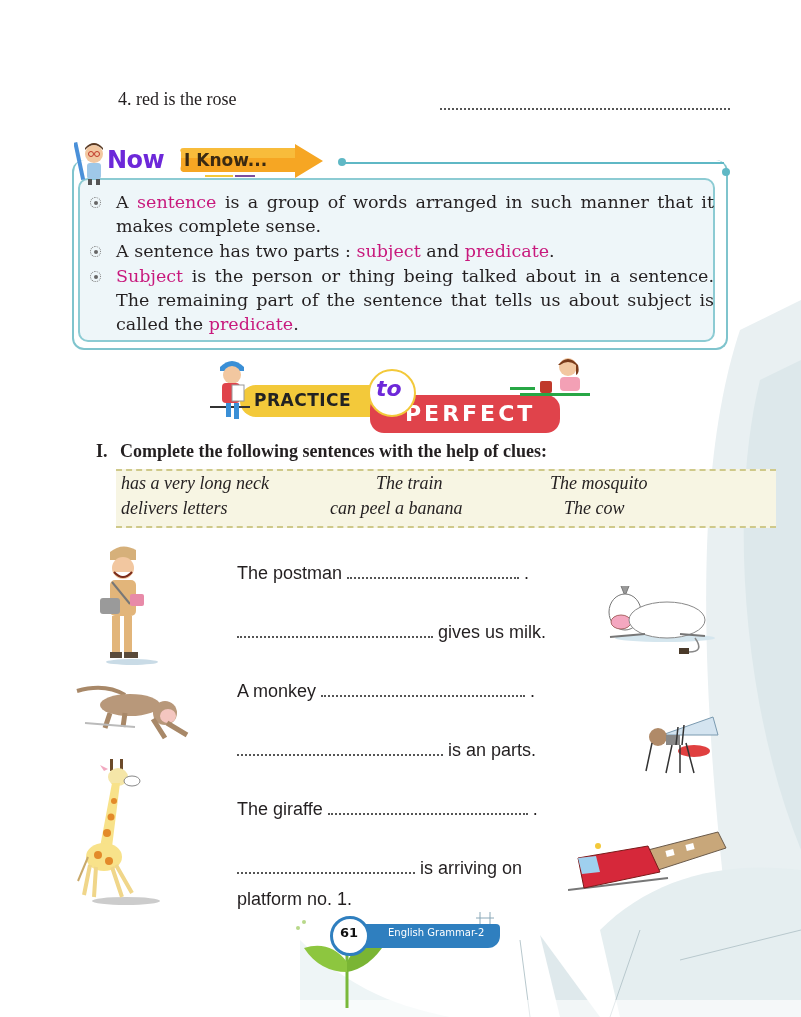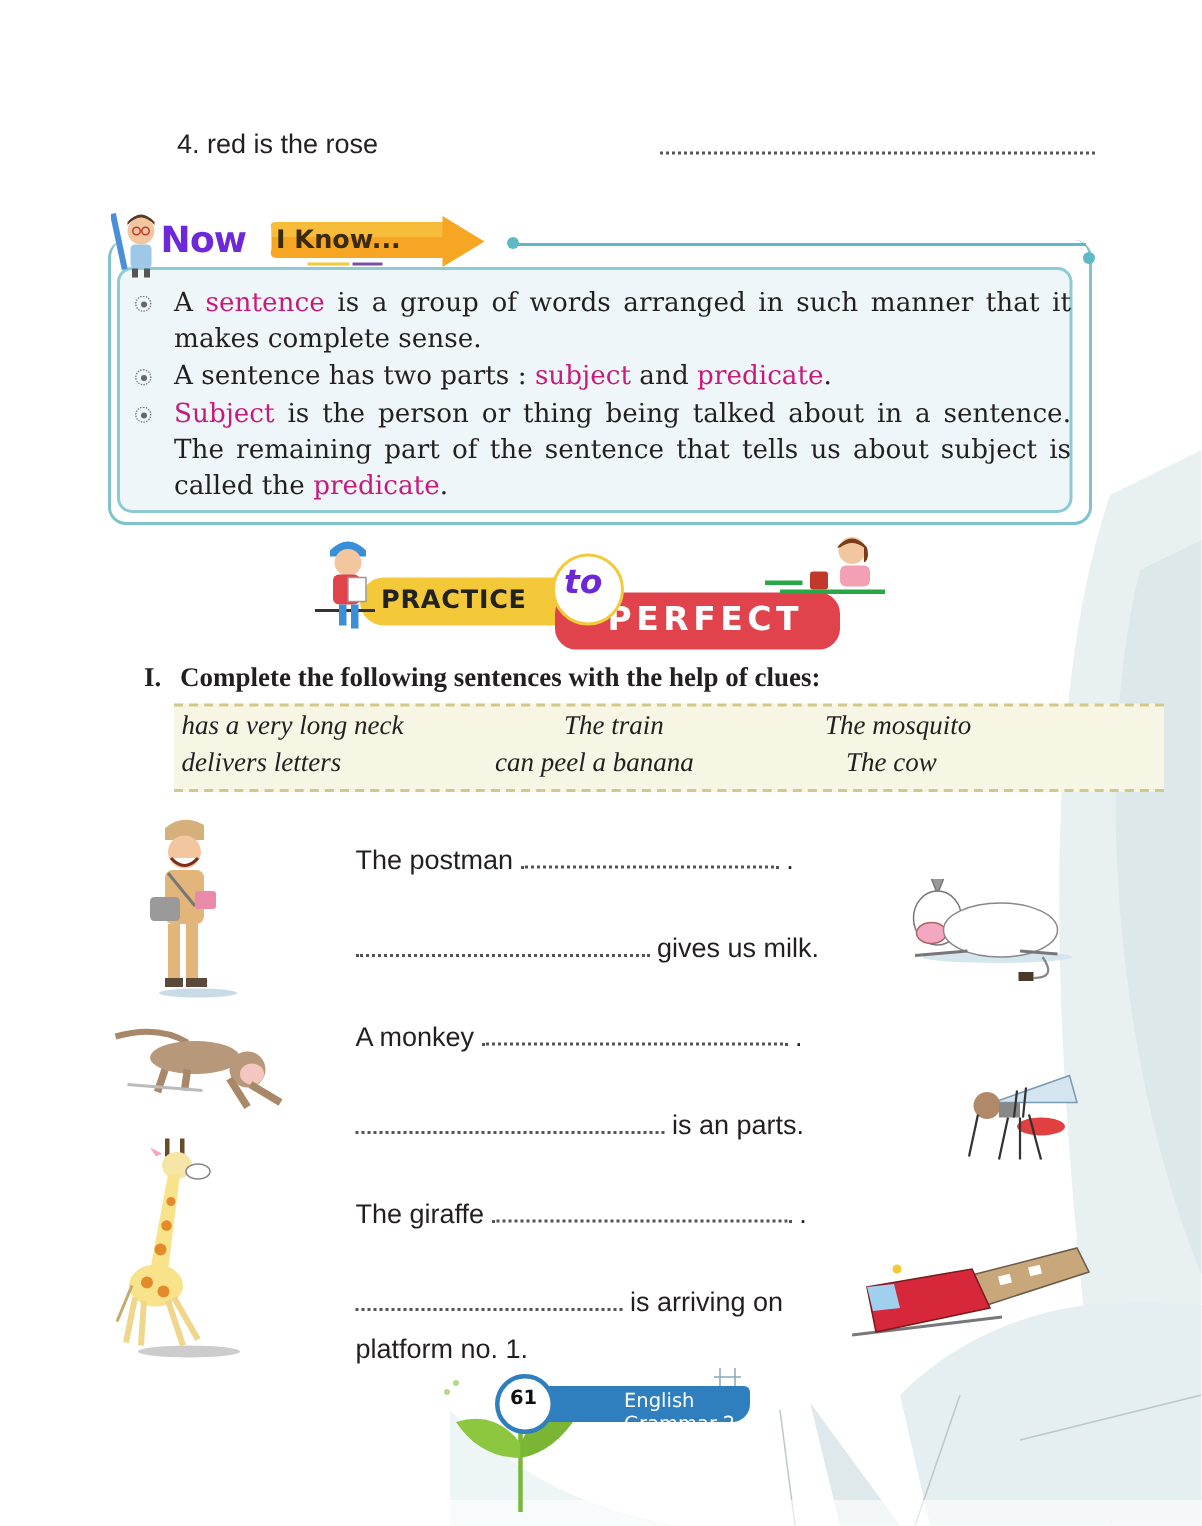--- a/index.html
+++ b/index.html
@@ -7,21 +7,21 @@
     width: 801px; height: 1017px; position: relative; overflow: hidden;
     background: #ffffff;
     font-family: "DejaVu Serif", "Liberation Serif", serif;
     color: #231f20;
   }
   
   .bg-leaf { position: absolute; pointer-events: none; }
   .page { position: absolute; left: 0; top: 0; width: 801px; height: 1017px; }
 
   .rearrange { position: absolute; left: 118px; top: 82px; width: 612px; }
-  .rearrange .row { display: flex; height: 28px; align-items: center; font-size: 18px; font-family: Liberation Sans, sans-serif; }
+  .rearrange .row { display: flex; height: 28px; align-items: flex-end; font-size: 18px; font-family: Liberation Serif, serif; }
   .rearrange .q { width: 322px; }
   .rearrange .dots { flex: 1; border-bottom: 2px dotted #555; height: 10px; margin-top: 2px; }
 
   
   .nik-header { position: absolute; left: 72px; top: 140px; height: 46px; width: 660px; }
   .nik-line { position: absolute; left: 270px; right: 8px; top: 22px; height: 2px; background: #5fb8c5; }
   .nik-dot { position: absolute; left: 266px; top: 18px; width: 8px; height: 8px; border-radius: 50%; background: #5fb8c5; }
   .nik-dot-r { position: absolute; right: 2px; top: 28px; width: 8px; height: 8px; border-radius: 50%; background: #5fb8c5; }
   .nik-now { position: absolute; left: 35px; top: 6px; font-family: "DejaVu Sans", sans-serif; font-weight: bold; font-size: 24px; color: #6d28d9; letter-spacing: -0.5px; }
   .nik-arrow { position: absolute; left: 103px; top: 4px; width: 150px; height: 34px; }
@@ -64,21 +64,21 @@
   .clues .row span { position: absolute; top: 2px; }
 
   .sent { position: absolute; left: 237px; font-size: 18px; font-family: Liberation Sans, sans-serif; white-space: nowrap; }
   .blank { display: inline-block; border-bottom: 2px dotted #555; height: 12px; vertical-align: baseline; }
 
   .pic { position: absolute; }
 
   
   .footer { position: absolute; left: 290px; top: 912px; width: 230px; height: 100px; }
   .footer-band { position: absolute; left: 50px; top: 12px; width: 160px; height: 24px; background: #2f7fbf; border-radius: 0 4px 12px 0; }
-  .footer-title { position: absolute; left: 98px; top: 15px; font-family: "DejaVu Sans", sans-serif; font-size: 13px; color: #fff; margin-left: 28px; }
+  .footer-title { position: absolute; left: 98px; top: 15px; font-family: "DejaVu Sans", sans-serif; font-size: 10px; color: #fff; }
   .footer-circle { position: absolute; left: 40px; top: 4px; width: 34px; height: 34px; border-radius: 50%; background: #fff; border: 3px solid #2f7fbf; }
   .footer-num { position: absolute; left: 50px; top: 13px; font-family: "DejaVu Sans", sans-serif; font-weight: bold; font-size: 13px; color: #111; }
 </style>
 </head>
 <body>
 
 <svg class="bg-leaf" width="801" height="1017" style="left:0;top:0;">
   <path d="M740 330 C 700 450, 690 650, 740 1017 L 801 1017 L 801 300 Z" fill="#e9f0f2"></path>
   <path d="M760 380 C 730 500, 740 700, 801 850 L 801 360 Z" fill="#dde8eb"></path>
   <path d="M600 930 C 650 880, 720 860, 801 870 L 801 1017 L 620 1017 Z" fill="#e5eef0"></path>

